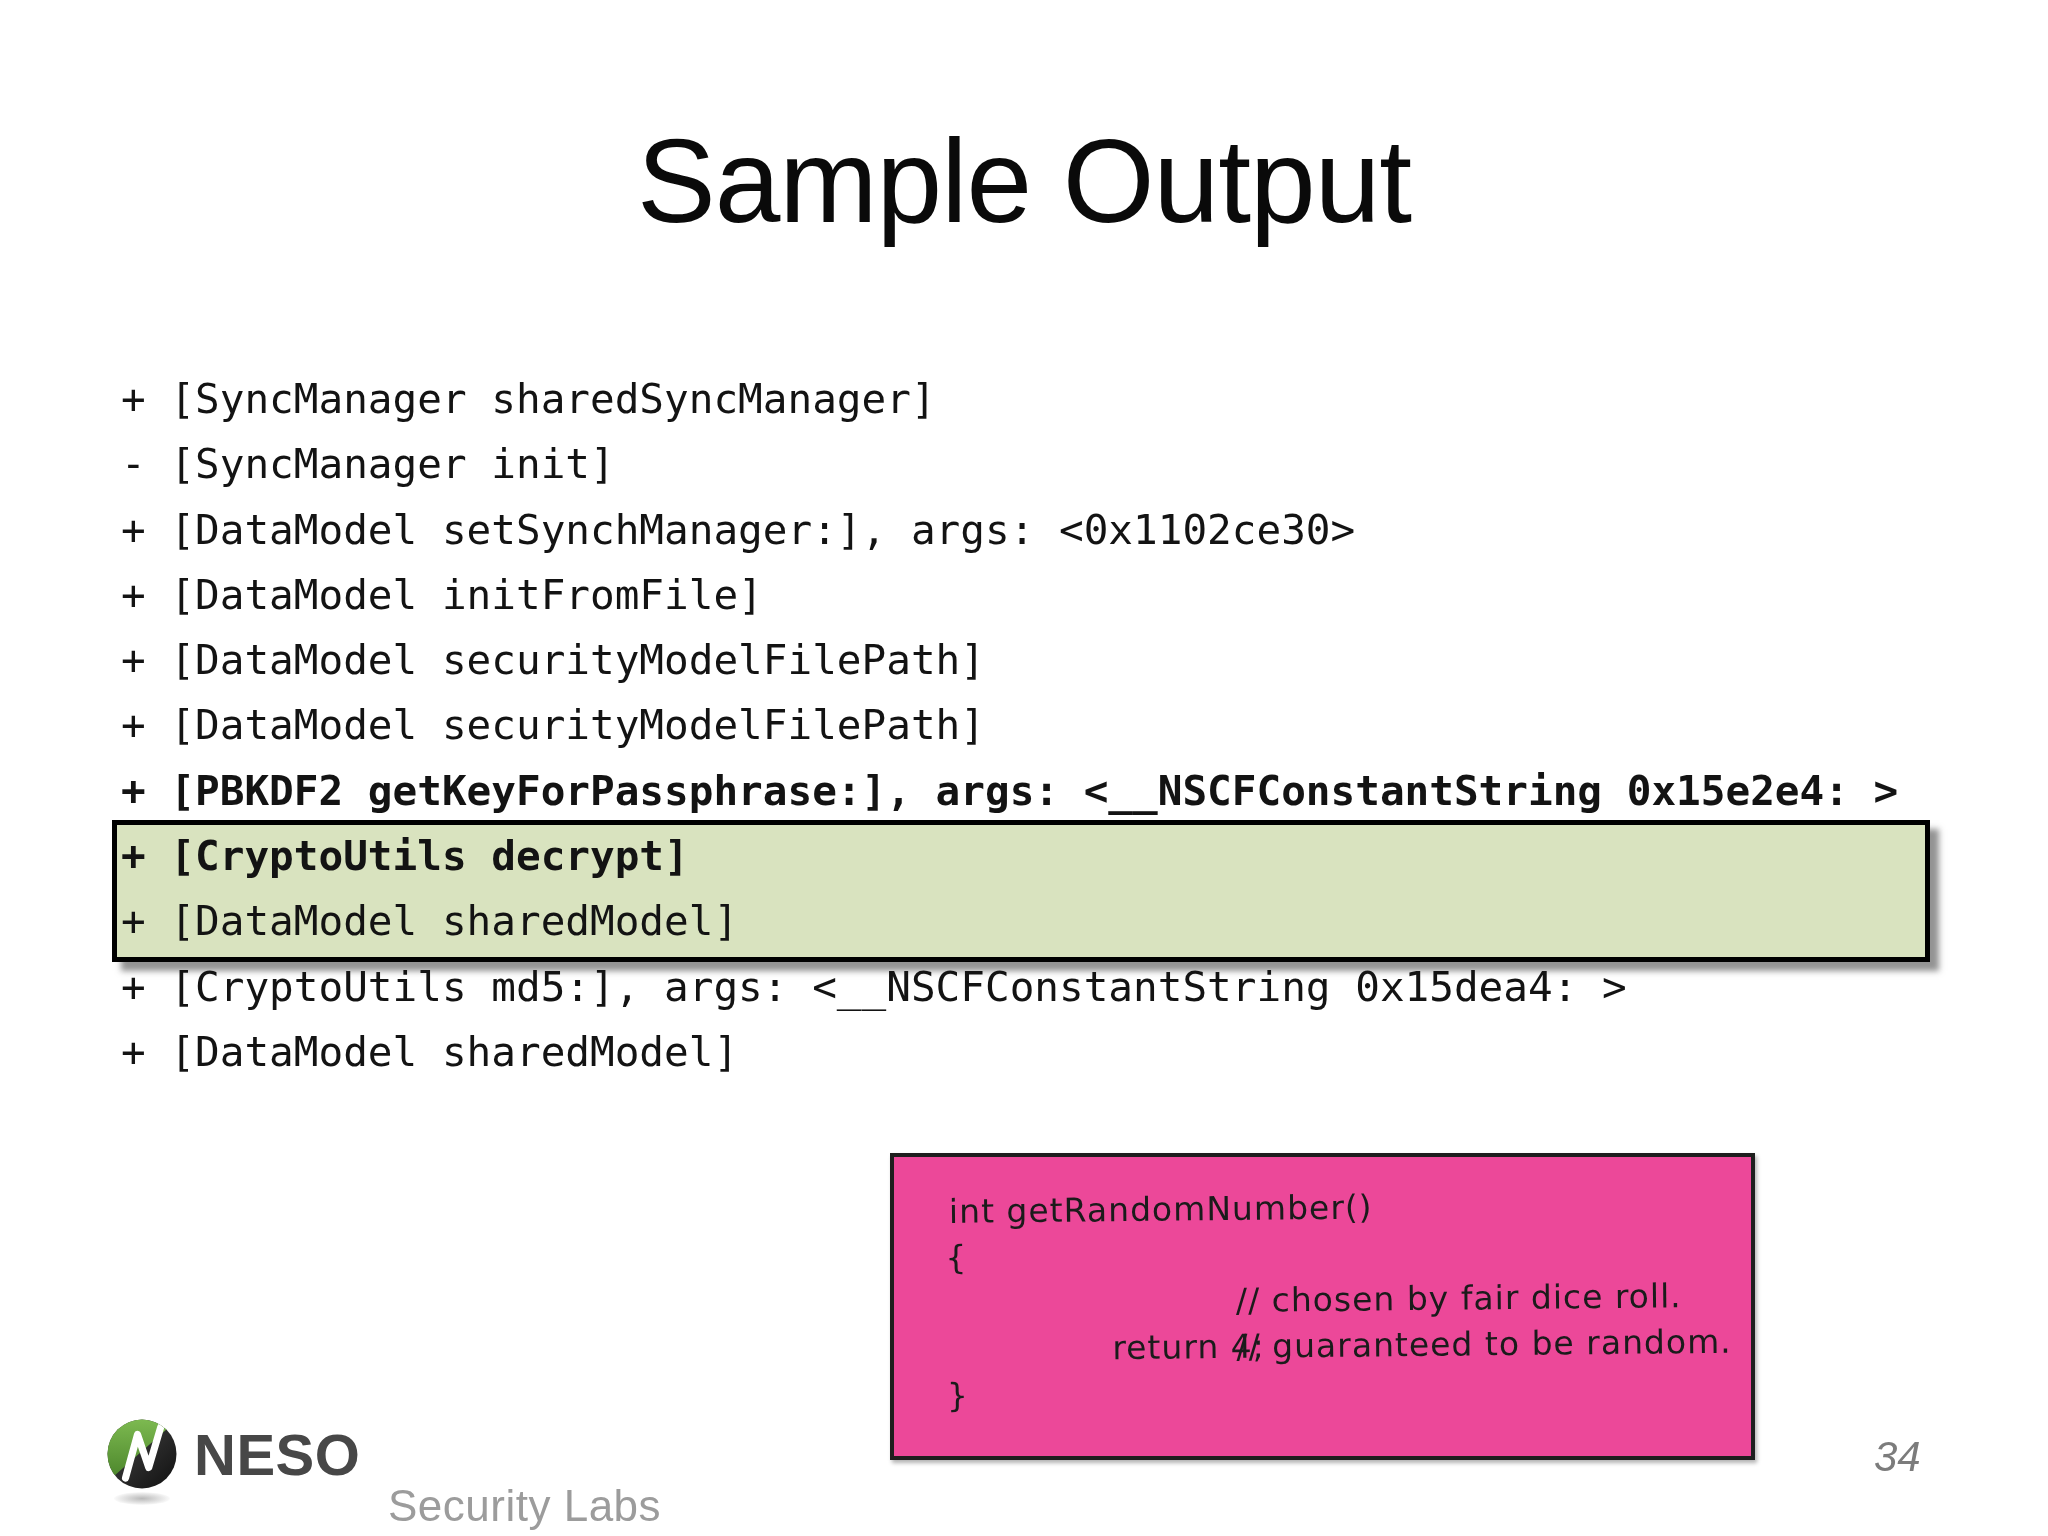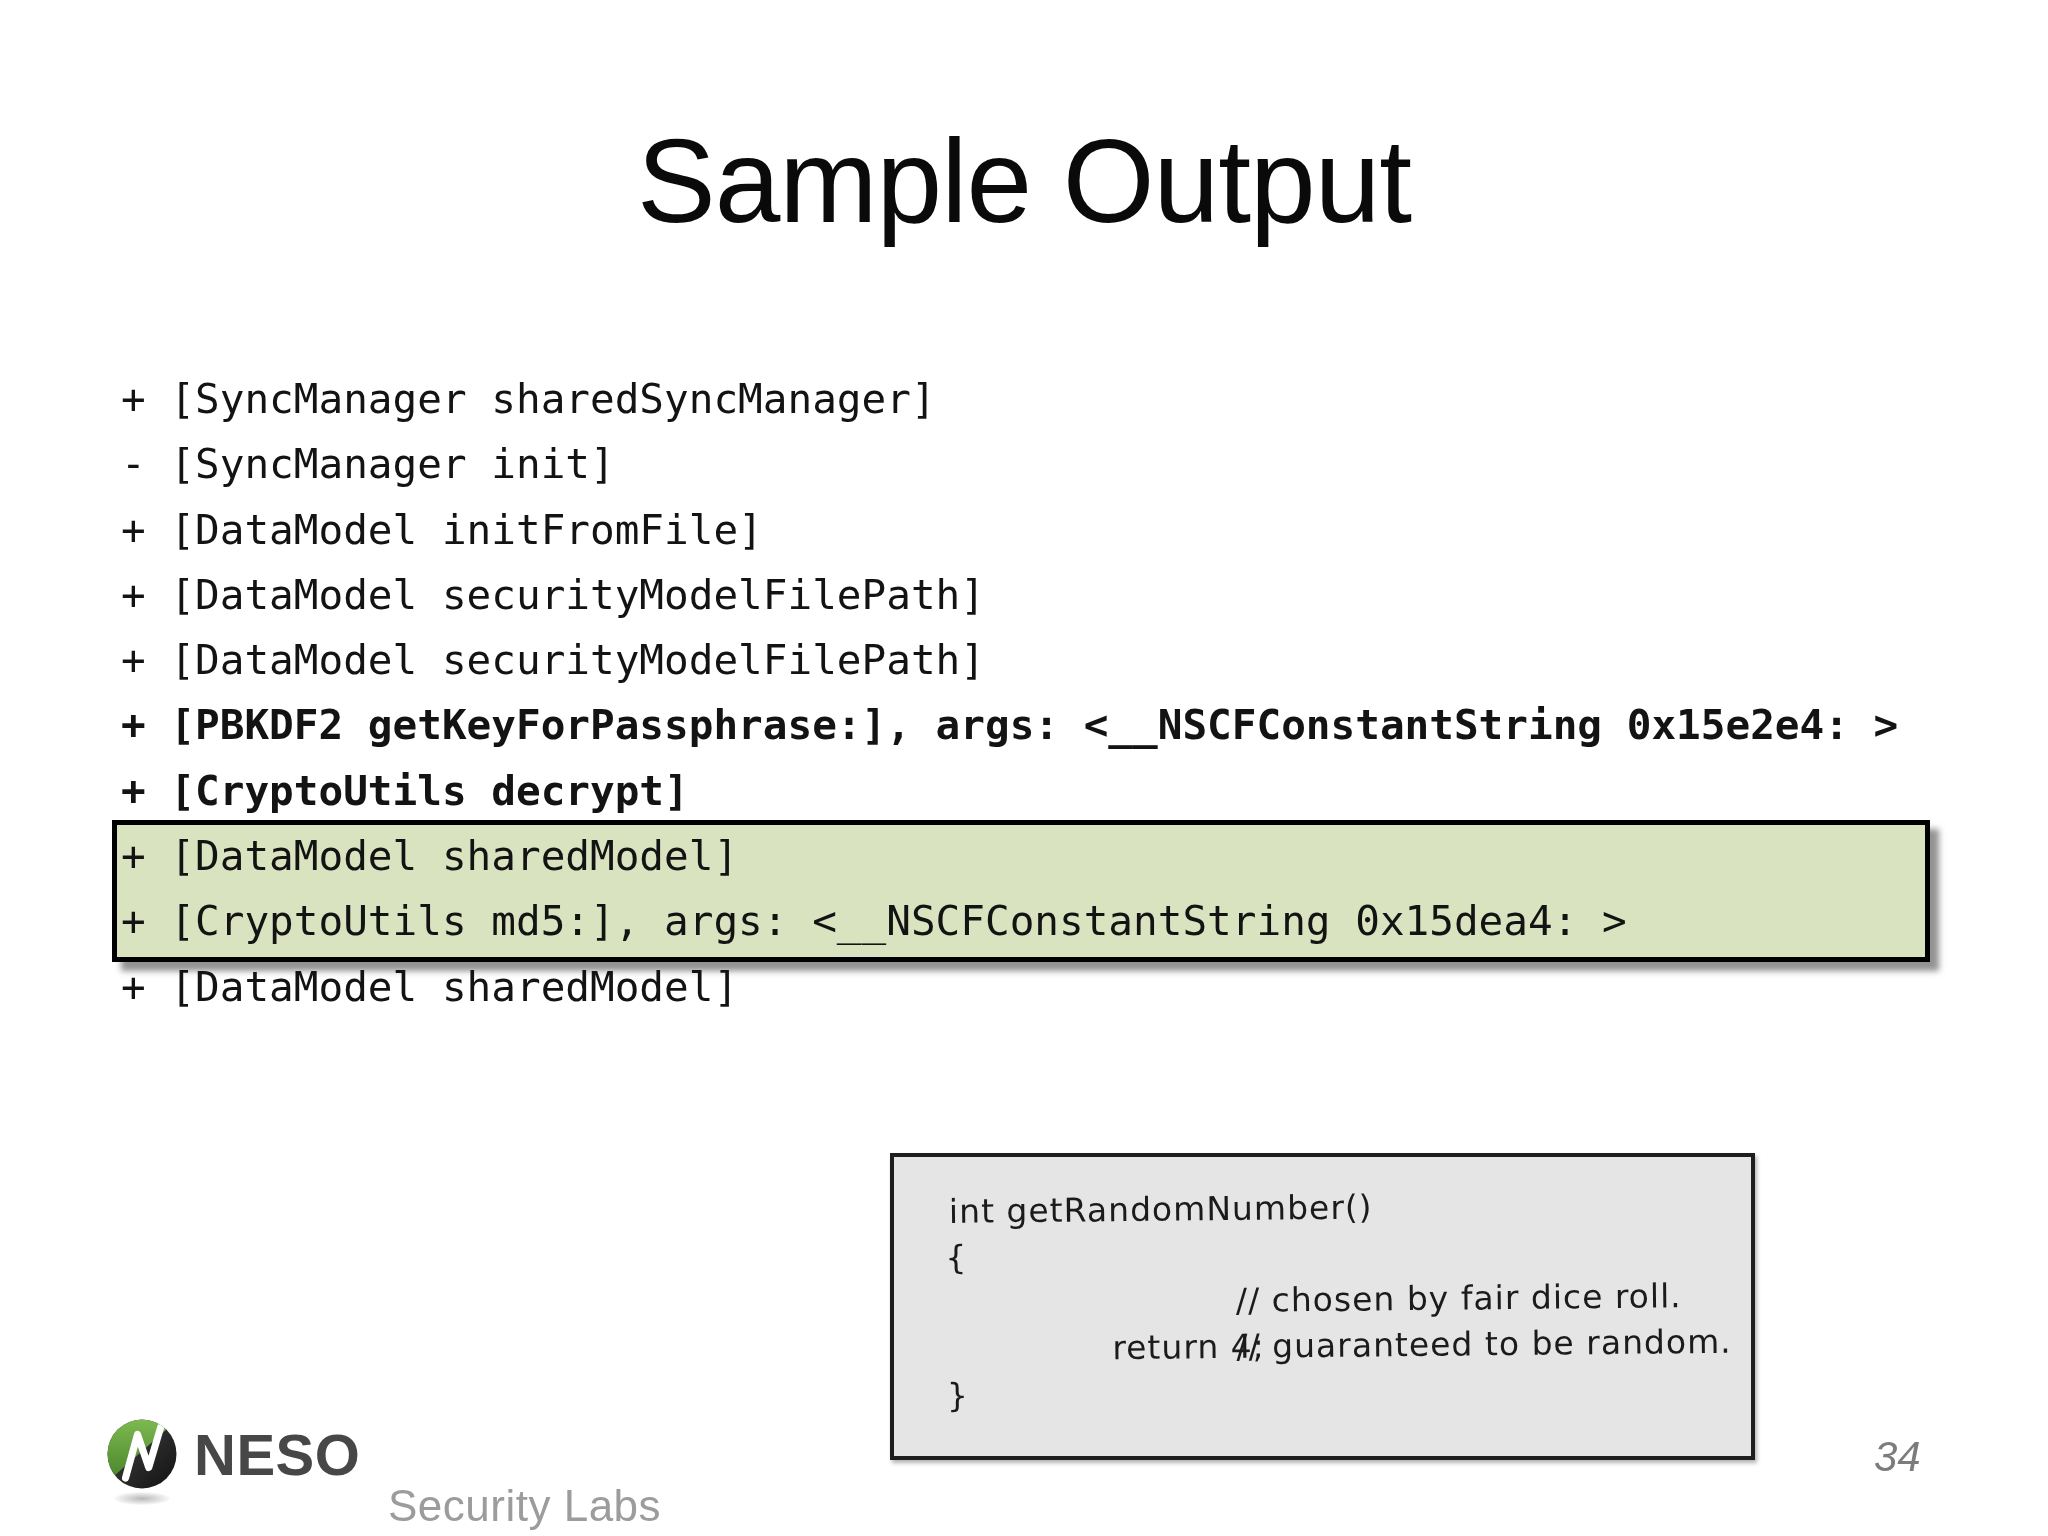--- a/index.html
+++ b/index.html
@@ -66,21 +66,21 @@
     z-index: 0;
   }
 
   
   .comic {
     position: absolute;
     left: 890px;
     top: 1153px;
     width: 857px;
     height: 299px;
-    background: #e5e5e5;
+    background: #ec4899;
     border: 4px solid #1e1e1e;
     box-shadow: 2px 3px 4px rgba(0, 0, 0, 0.30);
   }
   .comic-text {
     position: absolute;
     inset: 0;
     padding-top: 28px;
     transform: rotate(-0.6deg);
     font-family: "DejaVu Sans", sans-serif;
     font-size: 33px;
@@ -153,20 +153,21 @@
 <body>
 
 <div class="slide">
 
   <div class="title">Sample Output</div>
 
   <div class="code">
     <div class="hlbox"></div>
     <div class="cl">+ [SyncManager sharedSyncManager]</div>
     <div class="cl">- [SyncManager init]</div>
+    <div class="cl">+ [DataModel setSynchManager:], args: &lt;0x1102ce30&gt;</div>
     <div class="cl">+ [DataModel initFromFile]</div>
     <div class="cl">+ [DataModel securityModelFilePath]</div>
     <div class="cl">+ [DataModel securityModelFilePath]</div>
     <div class="cl b">+ [PBKDF2 getKeyForPassphrase:], args: &lt;__NSCFConstantString 0x15e2e4: &gt;</div>
     <div class="cl b">+ [CryptoUtils decrypt]</div>
     <div class="cl">+ [DataModel sharedModel]</div>
     <div class="cl">+ [CryptoUtils md5:], args: &lt;__NSCFConstantString 0x15dea4: &gt;</div>
     <div class="cl">+ [DataModel sharedModel]</div>
   </div>
 

